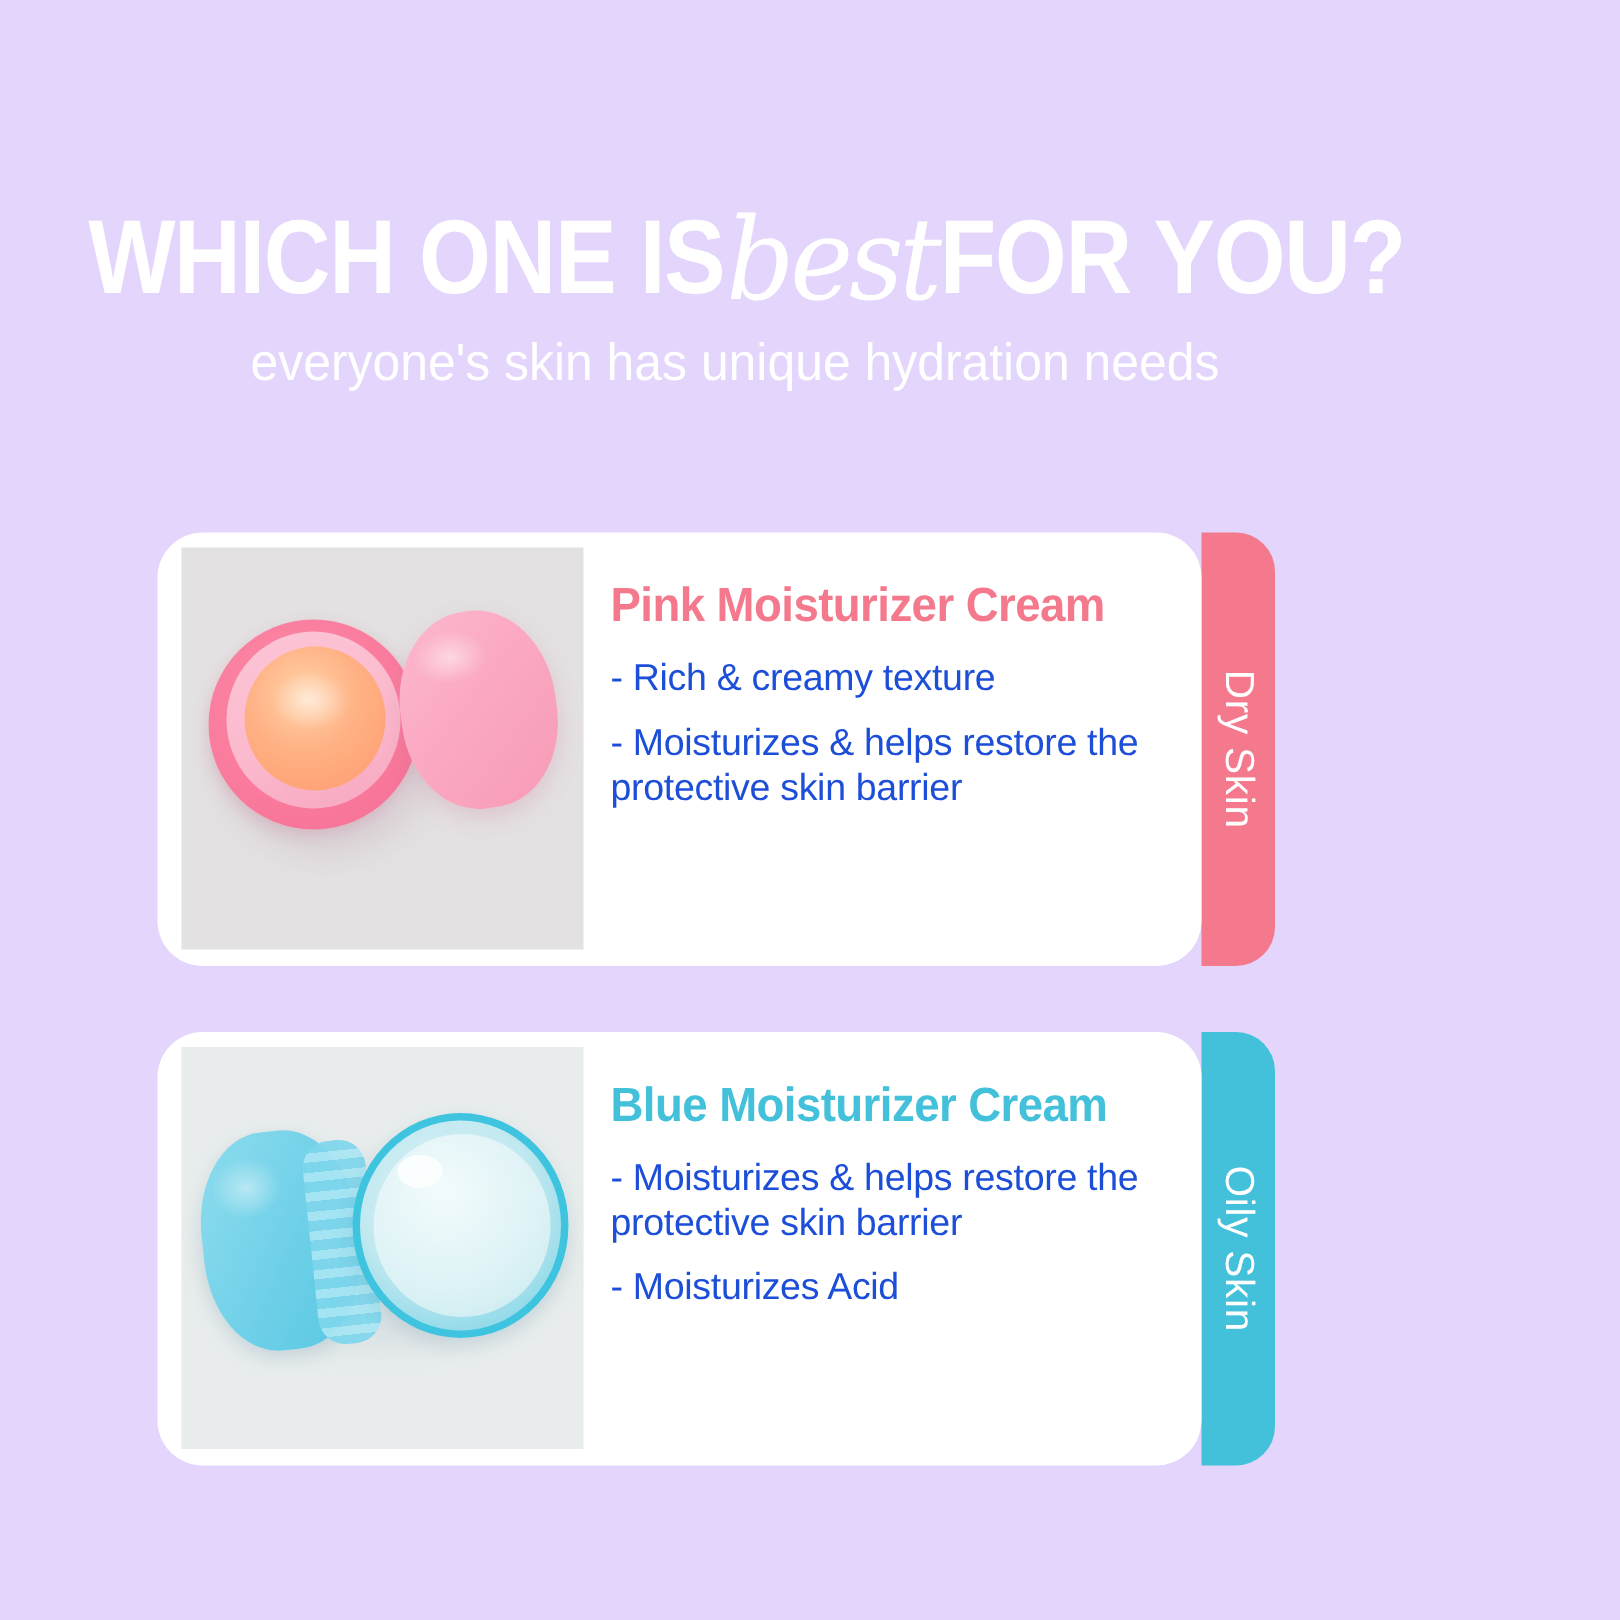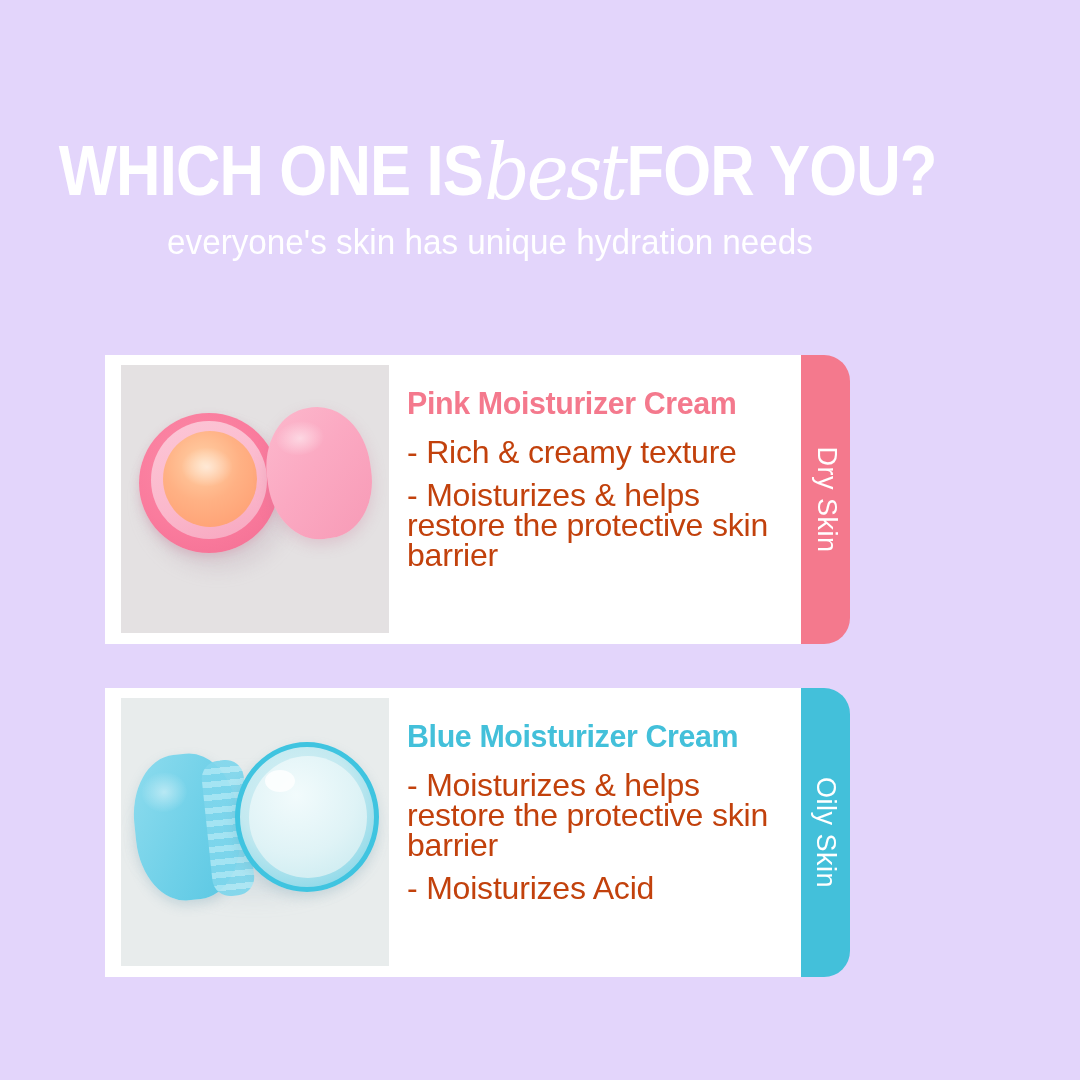--- a/index.html
+++ b/index.html
@@ -72,20 +72,21 @@
   .card-blue  { top: 688px; height: 289px; }
 
   .card-body {
     width: 696px;
     background: #ffffff;
     display: flex;
     align-items: flex-start;
     padding: 10px 12px 10px 16px;
     position: relative;
     z-index: 2;
+    border-radius: 30px;
   }
 
   .photo {
     width: 268px;
     height: 268px;
     flex: 0 0 268px;
     background: #e4e1e2;
     position: relative;
     overflow: hidden;
   }
@@ -106,23 +107,23 @@
     transform: scaleX(0.95);
     transform-origin: left center;
     margin-bottom: 16px;
     white-space: nowrap;
   }
 
   .title-pink { color: #f4798d; }
   .title-blue { color: #43c0da; }
 
   .bullet {
-    font-size: 32px;
+    font-size: 25px;
     line-height: 30px;
-    color: #c2410c;
+    color: #1d4ed8;
     margin-bottom: 13px;
     letter-spacing: -0.2px;
   }
 
   
   .tab {
     width: 49px;
     margin-left: 0;
     border-radius: 0 26px 26px 0;
     position: relative;

